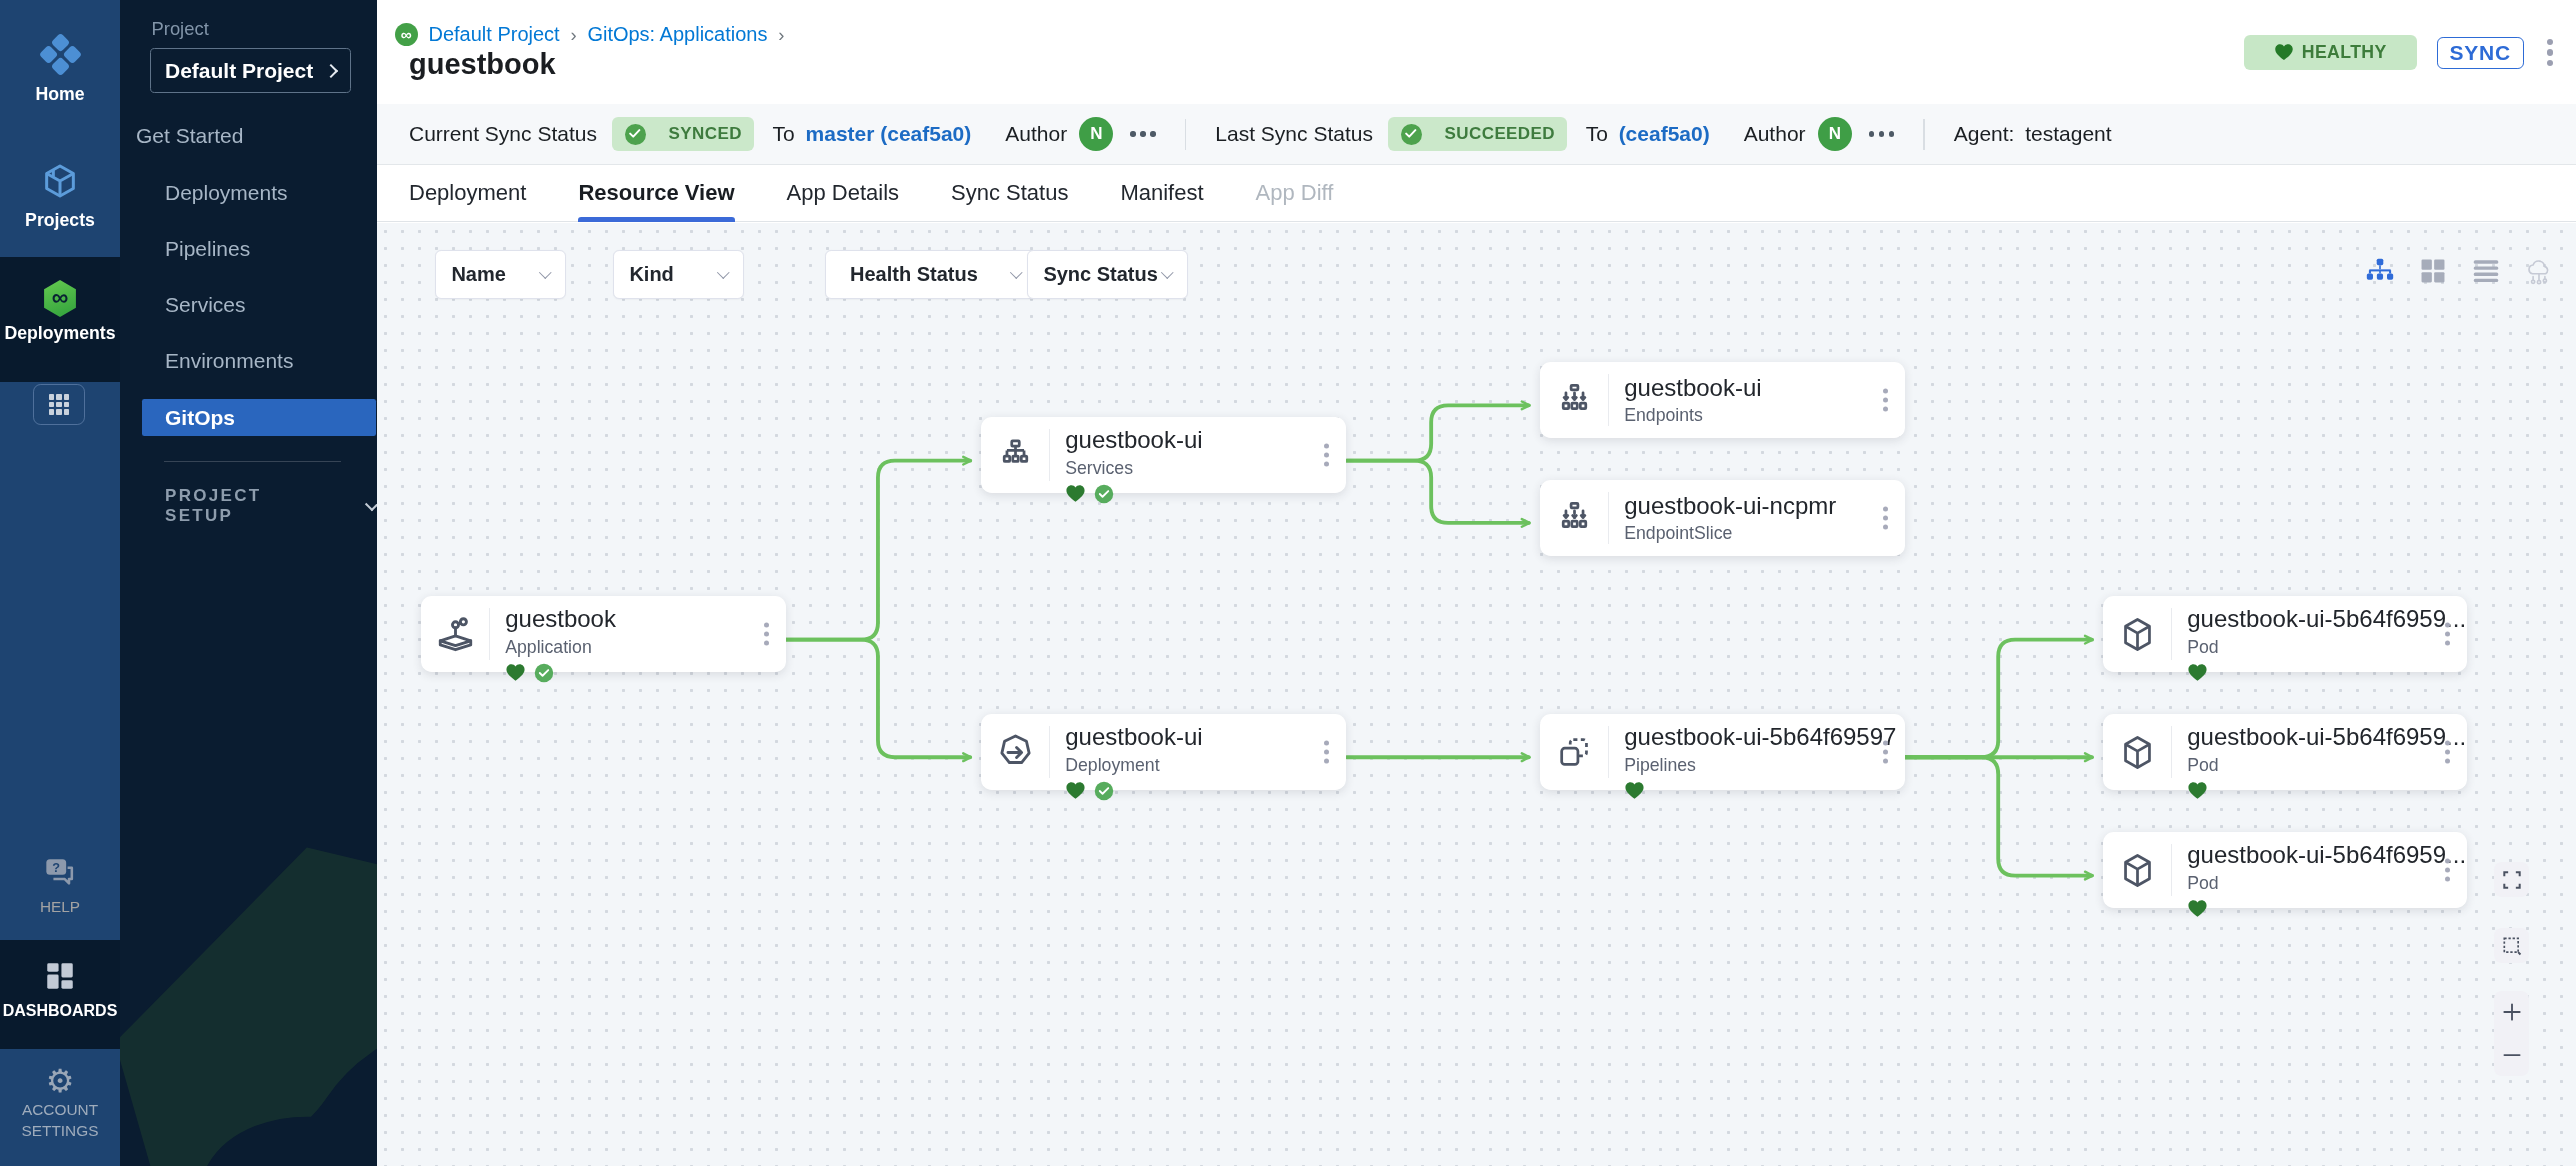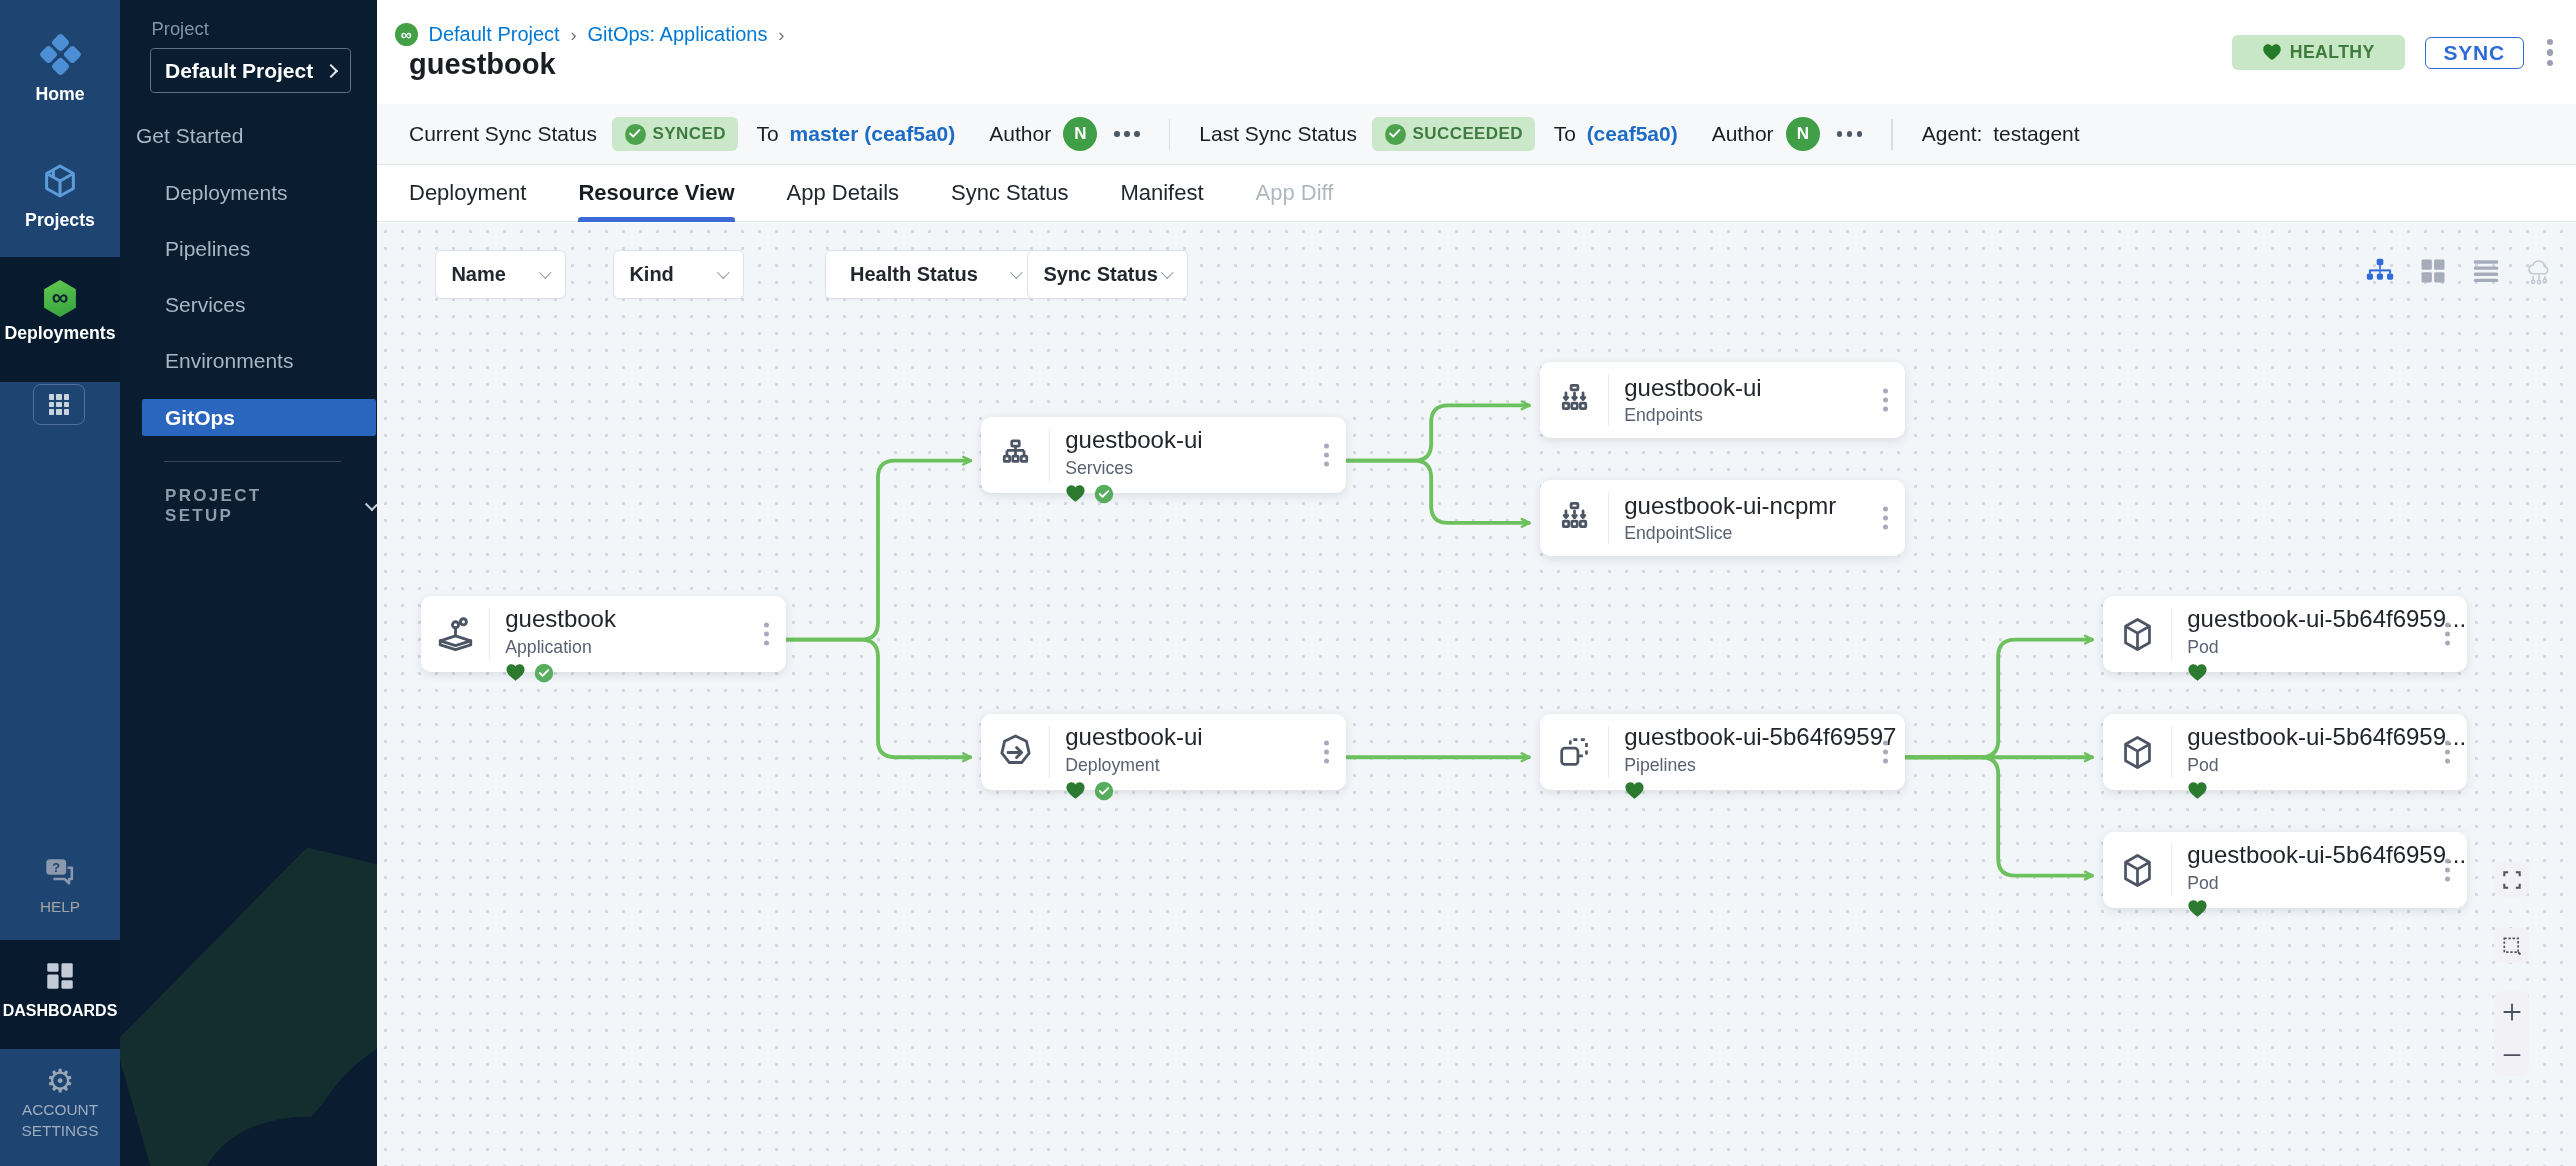--- a/index.html
+++ b/index.html
@@ -38,34 +38,34 @@
   .crumbs { position:absolute; left:17.7px; top:23px; display:flex; align-items:center; gap:10.8px; font-size:20px; }
   .crumb-link { color:#0278D5; cursor:pointer; }
   .crumb-sep { color:#70787F; font-size:18.4px; }
   .gitops-badge { width:23px; height:23px; border-radius:50%; background:#43A047; color:#fff; display:flex; align-items:center; justify-content:center; font-size:15.4px; font-weight:700; }
   .page-title { position:absolute; left:32px; top:48px; font-size:29px; font-weight:700; color:#1A1D21; }
 
   .header-actions { position:absolute; right:20px; top:35px; display:flex; align-items:center; gap:20px; }
   .pill { display:flex; align-items:center; gap:7.7px; background:#C7E7C6; border-radius:6.1px; padding:0 30px; height:35px; }
   .pill .pill-text { color:#3D7C3B; font-size:17.7px; font-weight:700; letter-spacing:0.4px; }
   .heart { width:20px; height:18.4px; }
-  .sync-btn { width:99px; height:32px; border:1.9px solid #2D6BD6; border-radius:6.1px; background:#fff; color:#2D6BD6; font-size:21px; font-weight:700; letter-spacing:0.8px; display:flex; align-items:center; justify-content:center; cursor:pointer; }
+  .sync-btn { width:87px; height:32px; border:1.9px solid #2D6BD6; border-radius:6.1px; background:#fff; color:#2D6BD6; font-size:21px; font-weight:700; letter-spacing:0.8px; display:flex; align-items:center; justify-content:center; cursor:pointer; }
   .kebab-v { display:flex; flex-direction:column; gap:4.6px; padding:3.1px; cursor:pointer; }
   .kebab-v i { width:6.1px; height:6.1px; border-radius:50%; background:#9B9FB1; }
 
   .statusbar { position:absolute; left:0; top:104px; width:2199px; height:61px; background:#F6F8FA; border-bottom:0.8px solid #E3E7EA; display:flex; align-items:center; padding-left:32px; font-size:21px; color:#1B1F23; }
   .sb-label { margin-right:15.4px; }
   .sb-to { margin:0 10.8px 0 18.4px; }
   .sb-link { color:#1C6BC4; font-weight:700; cursor:pointer; }
   .sb-author { margin:0 12.3px 0 34px; }
   .avatar { width:34px; height:34px; border-radius:50%; background:#3F9E46; color:#fff; font-size:17px; font-weight:700; display:flex; align-items:center; justify-content:center; }
   .kebab-h { display:flex; gap:4.6px; margin:0 29px 0 17px; cursor:pointer; }
   .kebab-h i { width:5.4px; height:5.4px; border-radius:50%; background:#4E5A66; }
   .vdiv { width:1.5px; height:31px; background:#D9DEE3; margin-right:29px; }
-  .status-pill { display:flex; align-items:center; gap:7px; background:#CBE8CA; border-radius:6.1px; padding:0 12.3px; height:34px; }
+  .status-pill { display:flex; align-items:center; gap:23px; background:#CBE8CA; border-radius:6.1px; padding:0 12.3px; height:34px; }
   .status-pill .pill-text { color:#3E7B3E; font-size:17px; font-weight:700; letter-spacing:0.4px; }
   .check-circle { width:21px; height:21px; border-radius:50%; background:#4DA24D; display:flex; align-items:center; justify-content:center; }
   .check-circle svg { display:block; }
   .agent-val { margin-left:10.8px; }
 
   .tabs { position:absolute; left:0; top:164px; width:2199px; height:58px; border-bottom:0.8px solid #E0E4E8; display:flex; align-items:center; gap:52px; padding-left:32px; }
   .tab { position:relative; height:58px; display:flex; align-items:center; font-size:22px; color:#22272E; cursor:pointer; }
   .tab.active { font-weight:700; color:#191D22; }
   .tab.active::after { content:""; position:absolute; left:0; right:0; bottom:0; height:4.6px; border-radius:3.1px 3.1px 0 0; background:#3B6AD8; }
   .tab.disabled { color:#B0B7BF; cursor:default; }

